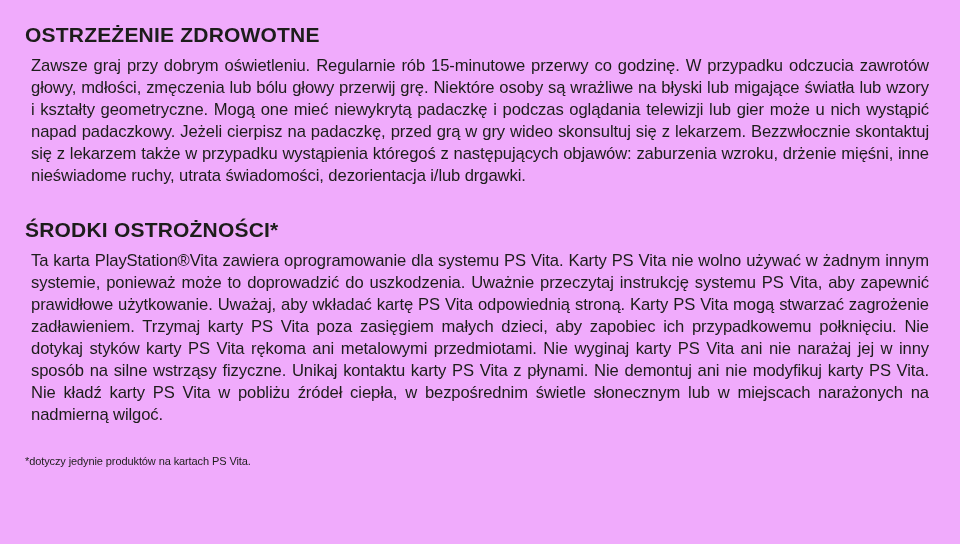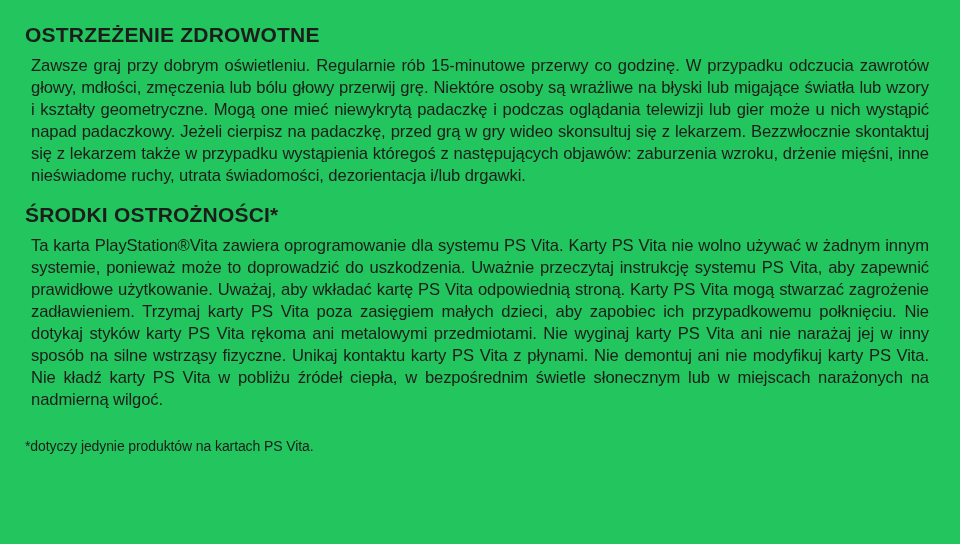--- a/index.html
+++ b/index.html
@@ -13,41 +13,41 @@
     overflow: hidden;
     font-family: "Liberation Sans", "DejaVu Sans", sans-serif;
     color: #1d1d1b;
     -webkit-font-smoothing: antialiased;
   }
   .page {
     box-sizing: border-box;
     width: 960px;
     height: 544px;
     padding: 23px 25px 0 25px;
-    background: #22c55e;
+    background: #f0abfc;
   }
   .section-heading {
     font-size: 21px;
     line-height: 24px;
     font-weight: 700;
     letter-spacing: 0.2px;
     margin: 0 0 8px 0;
   }
   .section + .section .section-heading {
-    margin-top: 16px;
+    margin-top: 31px;
   }
   .body-text {
     font-size: 16.6px;
     line-height: 22px;
     text-align: justify;
     margin: 6px;
     letter-spacing: -0.1px;
   }
   .footnote {
-    font-size: 14px;
+    font-size: 11px;
     line-height: 22px;
     margin: 24px 0 16px 0;
     text-align: left;
     letter-spacing: -0.1px;
   }
 </style>
 </head>
 <body>
 
 <div class="page">

